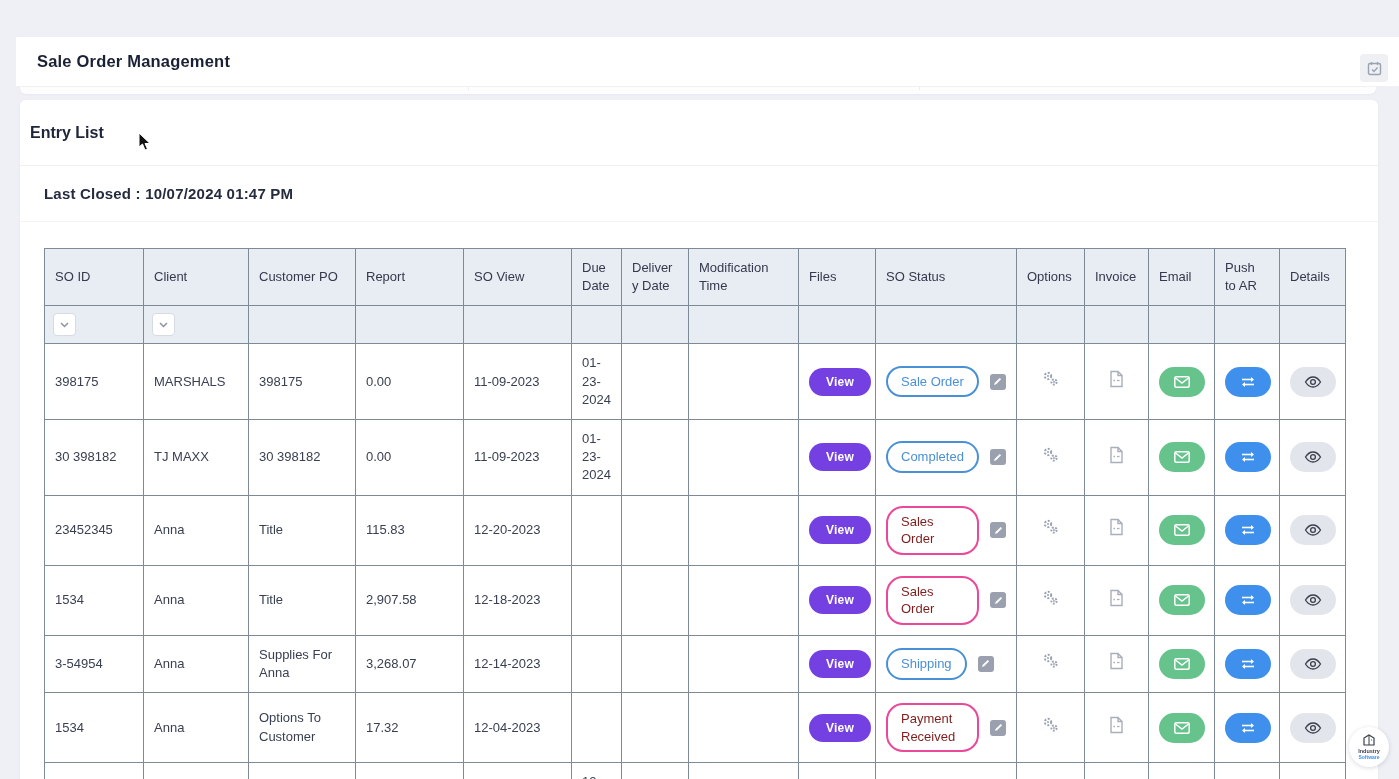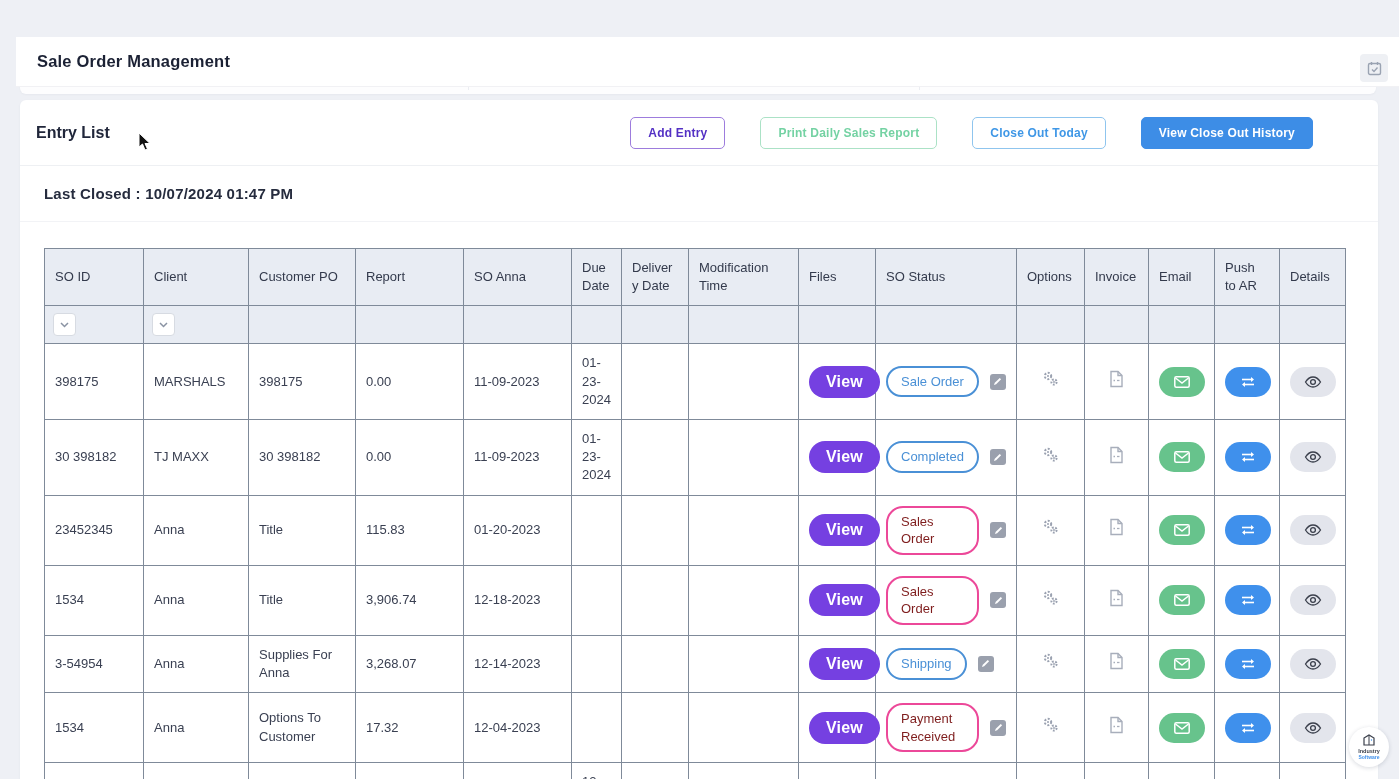--- a/index.html
+++ b/index.html
@@ -42,21 +42,21 @@
   .cards-strip .vdiv { position:absolute; top:4px; bottom:4px; width:1px; background:#ebedf2; }
 
   
   .panel {
     position:absolute; top:100px; left:20px; width:1358px; height:700px;
     background:#ffffff; border-radius:6px 6px 0 0;
     box-shadow:0 1px 3px rgba(40,50,80,.05);
   }
   .panel-head {
     height:66px; display:flex; align-items:center;
-    padding:0 65px 0 16px; border-bottom:1px solid #eef0f3;
+    padding:0 65px 0 10px; border-bottom:1px solid #eef0f3;
   }
   .panel-head h2 { font-size:16px; font-weight:700; color:#20263a; }
   .btn-row { margin-left:auto; display:flex; gap:35px; }
   .btn {
     height:32px; padding:0 17px; border-radius:5px; font-size:12px;
     font-weight:700; font-family:inherit; cursor:pointer; background:#fff;
     letter-spacing:.2px; white-space:nowrap;
   }
   .btn-add     { border:1px solid #9d7cdd; color:#5330c4; }
   .btn-print   { border:1px solid #abe2c6; color:#74d2a3; }
@@ -83,21 +83,21 @@
   td.c { text-align:center; }
 
   .filter-dd {
     width:23px; height:23px; background:#fff; border:1px solid #d7dbe2;
     border-radius:4px; display:flex; align-items:center; justify-content:center;
     cursor:pointer;
   }
 
   .view-btn {
     background:#7540e1; color:#fff; border:none; border-radius:16px;
-    padding:7px 17px; font-size:16px; font-weight:700; font-family:inherit;
+    padding:7px 17px; font-size:12px; font-weight:700; font-family:inherit;
     cursor:pointer; letter-spacing:.2px;
   }
 
   .status-wrap { display:flex; align-items:center; gap:11px; }
   .badge {
     display:inline-block; border-radius:17px; padding:5px 13px;
     font-size:13px; font-weight:500; line-height:1.35; max-width:96px;
     background:#fff;
   }
   .badge-blue  { border:2px solid #4a90d6; color:#4a90d6;text-align:right; }
@@ -148,26 +148,20 @@
 
 <div class="cards-strip">
   <span class="vdiv" style="left:448px"></span>
   <span class="vdiv" style="left:899px"></span>
 </div>
 
 <div class="panel">
 
   <div class="panel-head">
     <h2>Entry List</h2>
-    <div class="btn-row">
-      <button class="btn btn-add">Add Entry</button>
-      <button class="btn btn-print">Print Daily Sales Report</button>
-      <button class="btn btn-close">Close Out Today</button>
-      <button class="btn btn-history">View Close Out History</button>
-    </div>
   </div>
 
   <div class="last-closed">Last Closed : 10/07/2024 01:47 PM</div>
 
   <div class="table-wrap">
     <table>
       <colgroup>
         <col style="width:99px">
           <col style="width:105px">
           <col style="width:107px">
@@ -183,21 +177,21 @@
         <col style="width:66px">
           <col style="width:65px">
           <col style="width:66px">
       </colgroup>
       <thead>
         <tr>
           <th>SO ID</th>
           <th>Client</th>
           <th>Customer PO</th>
           <th>Report</th>
-          <th>SO Anna</th>
+          <th>SO View</th>
           <th>Due Date</th>
           <th>Delivery Date</th>
           <th>Modification Time</th>
           <th>Files</th>
           <th>SO Status</th>
           <th>Options</th>
           <th>Invoice</th>
           <th>Email</th>
           <th>Push to AR</th>
           <th>Details</th>
@@ -385,21 +379,21 @@
                   </svg>
                 </span>
       </button>
     </td>
   </tr>
           <tr>
     <td>23452345</td>
     <td>Anna</td>
     <td>Title</td>
     <td>115.83</td>
-    <td>01-20-2023</td>
+    <td>12-20-2023</td>
     <td></td>
     <td></td>
     <td></td>
     <td class="c">
       <button class="view-btn">View</button>
     </td>
     <td>
       <div class="status-wrap">
         <span class="badge badge-green">Sales Order</span>
         <span class="edit-ic">
@@ -459,21 +453,21 @@
                     <circle cx="9" cy="6" r="2.4" fill="none" stroke="#3a3f4b" stroke-width="1.3"></circle>
                   </svg>
                 </span>
       </button>
     </td>
   </tr>
           <tr>
     <td>1534</td>
     <td>Anna</td>
     <td>Title</td>
-    <td>3,906.74</td>
+    <td>2,907.58</td>
     <td>12-18-2023</td>
     <td></td>
     <td></td>
     <td></td>
     <td class="c">
       <button class="view-btn">View</button>
     </td>
     <td>
       <div class="status-wrap">
         <span class="badge badge-green">Sales Order</span>

